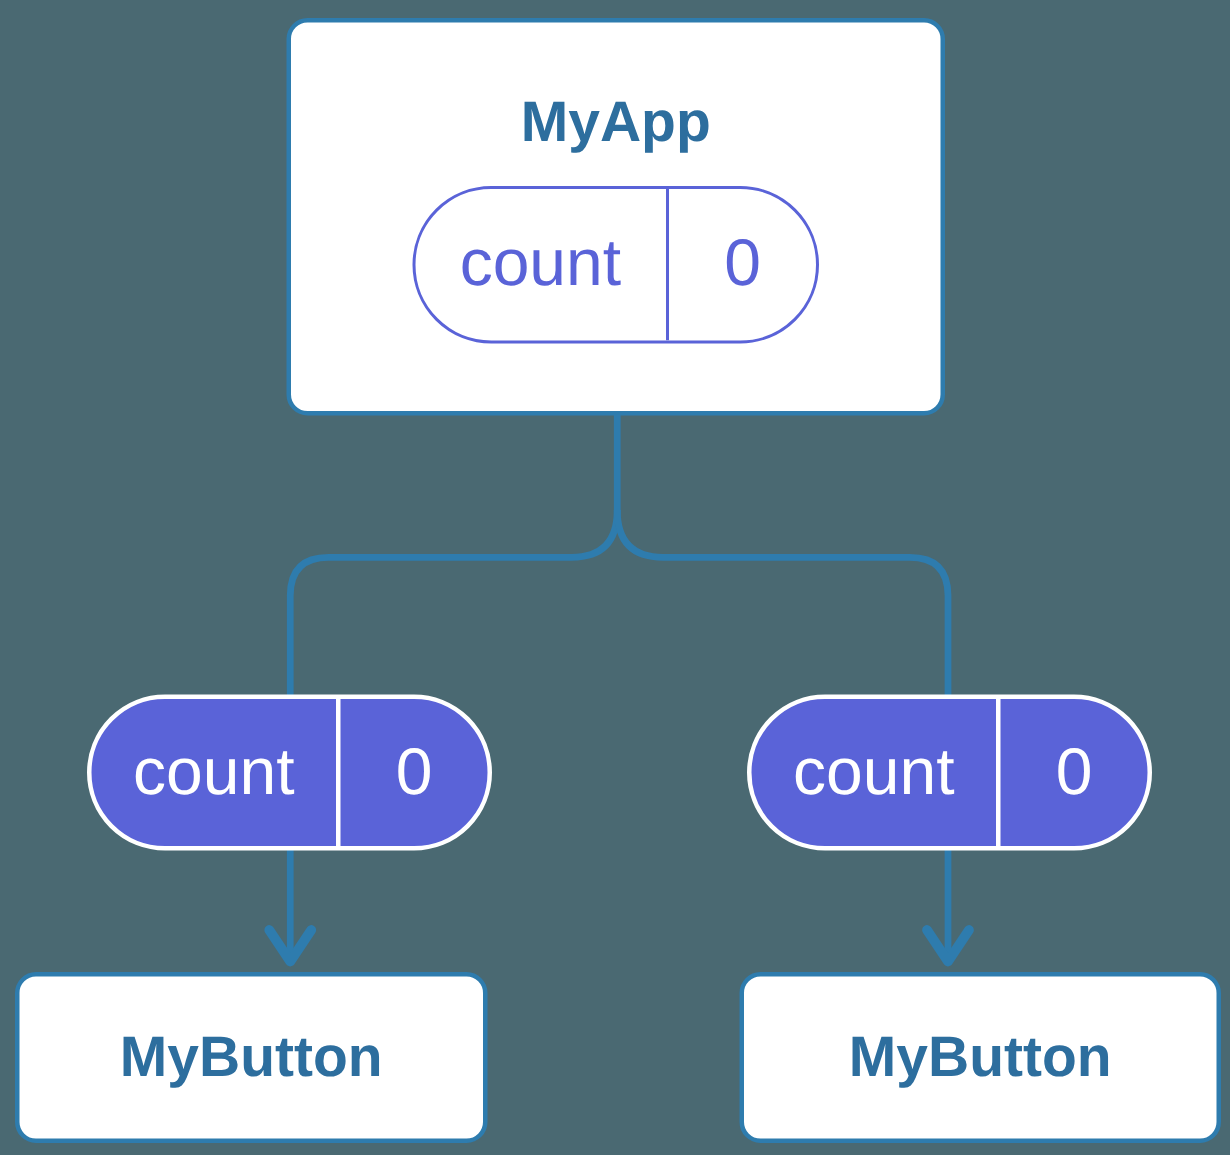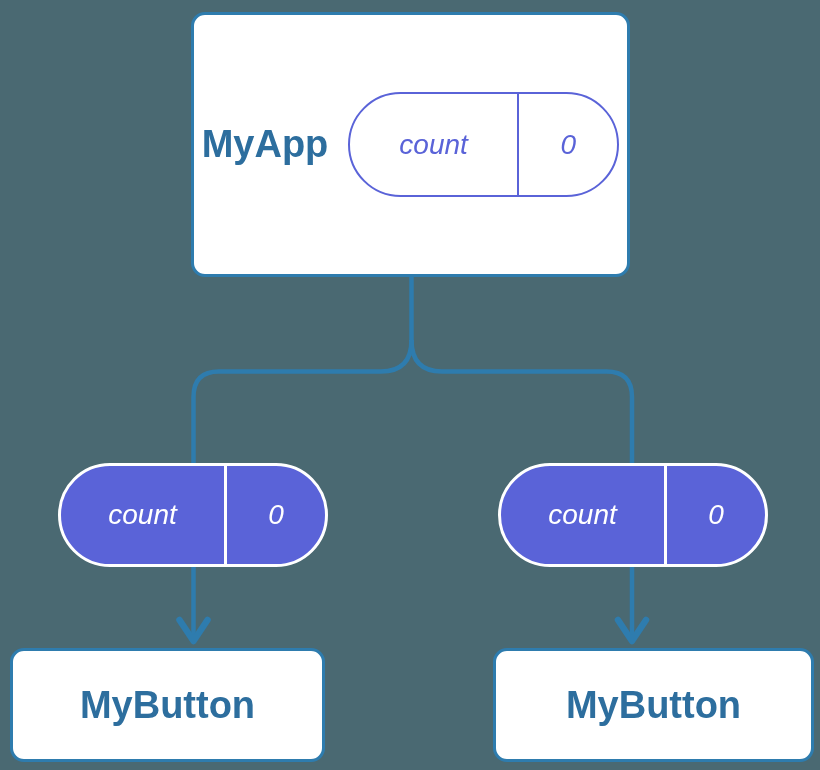--- a/index.html
+++ b/index.html
@@ -49,33 +49,32 @@
     z-index: 1;
   }
   .node-title {
     font-size: 38px;
     font-weight: 600;
     color: var(--node-text);
   }
   #node-myapp {
     left: 191px; top: 12px;
     width: 439px; height: 265px;
-    flex-direction: row;
+    flex-direction: column;
     gap: 20px;
   }
   #node-mybutton-left  { left: 10px;  top: 648px; width: 315px; height: 114px; }
   #node-mybutton-right { left: 493px; top: 648px; width: 321px; height: 114px; }
 
   .pill {
     display: flex;
     align-items: stretch;
     border-radius: 999px;
     overflow: hidden;
-    font-size: 28px;
-    font-style: italic;
+    font-size: 44px;
   }
   .pill .pill-name {
     flex: 1;
     display: flex;
     align-items: center;
     justify-content: center;
   }
   .pill .pill-value {
     width: 98px;
     display: flex;

